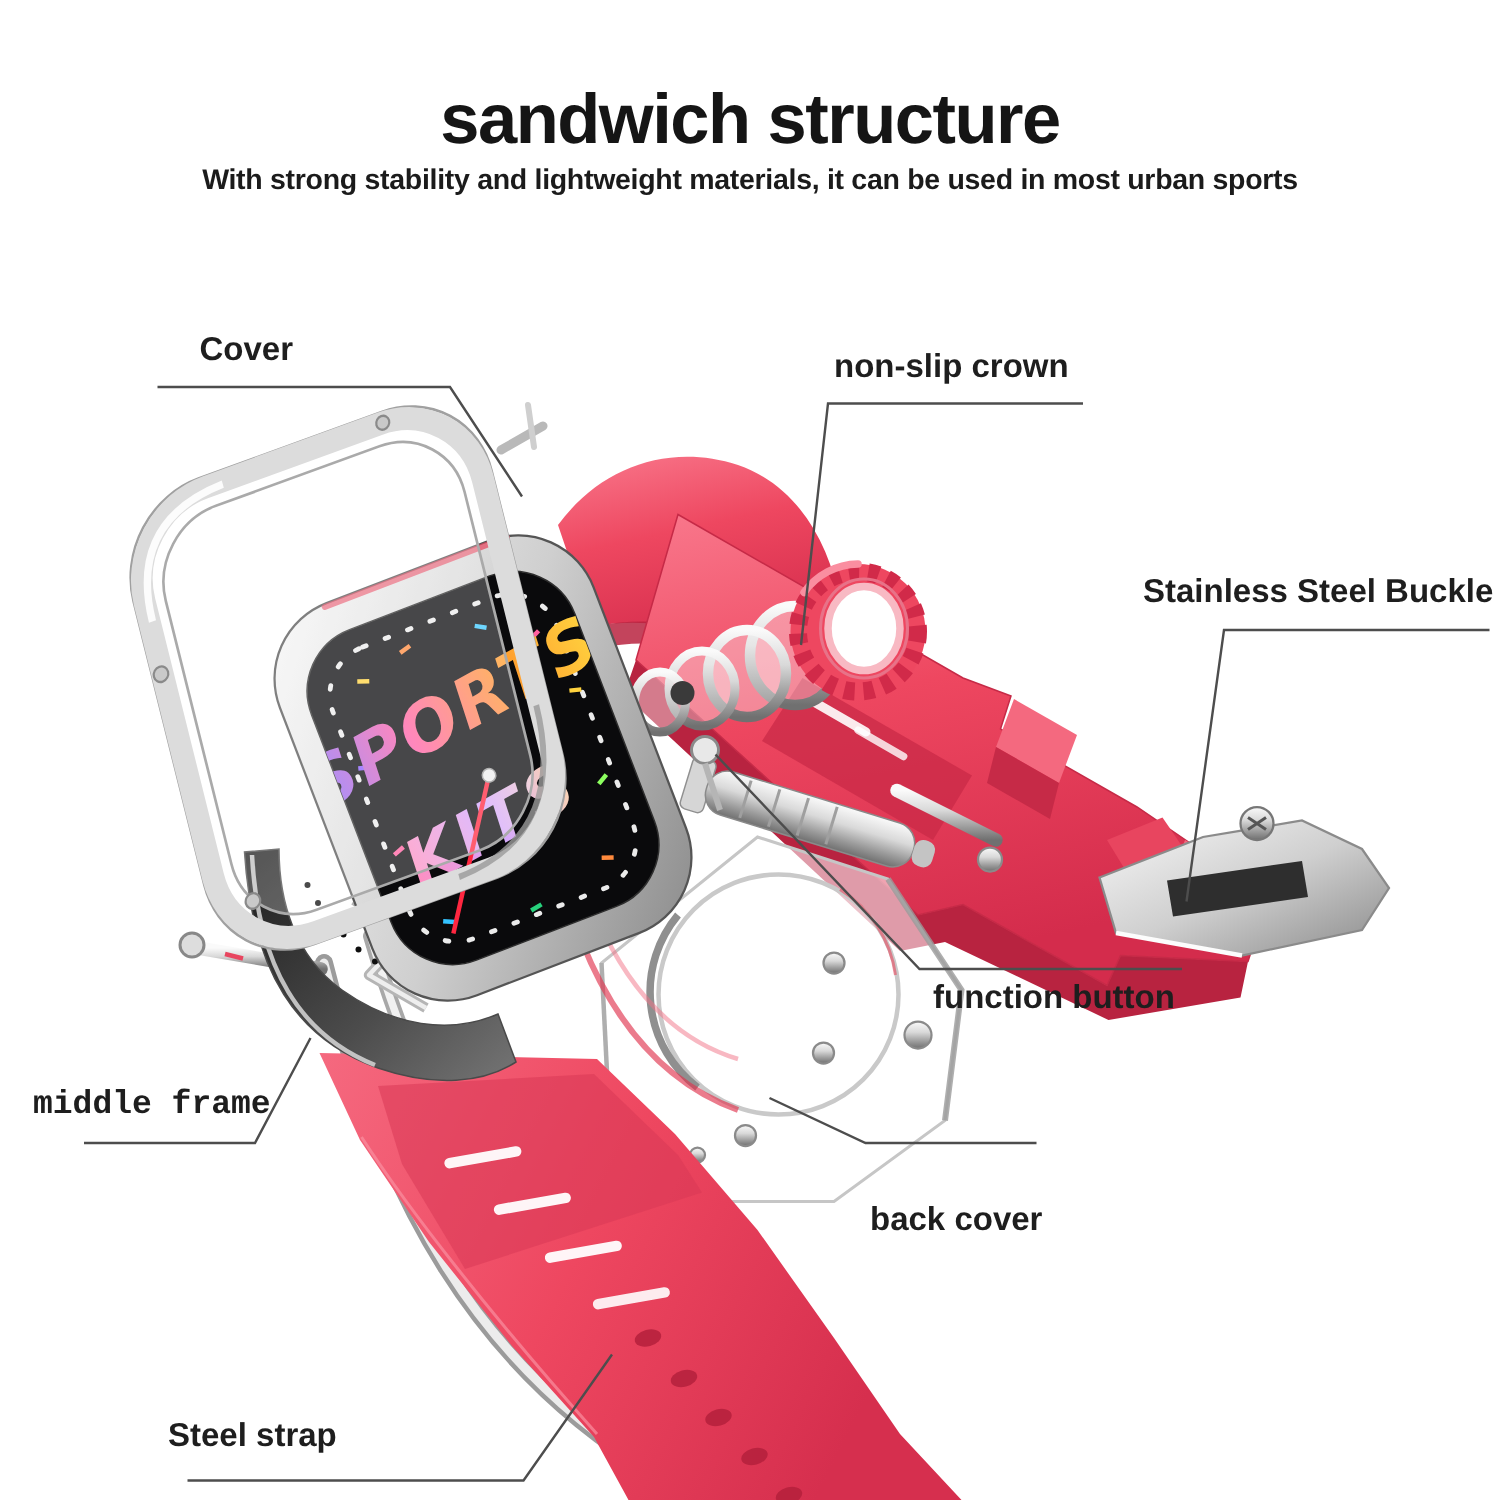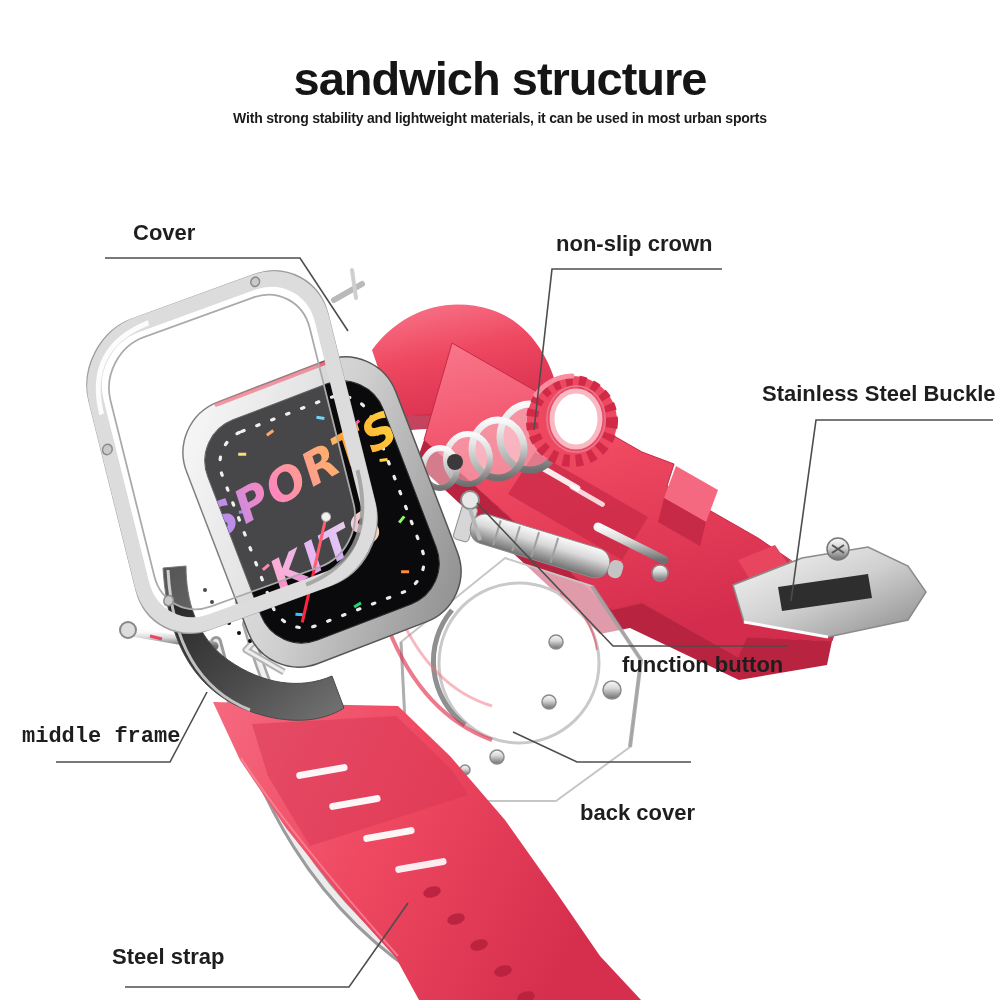--- a/index.html
+++ b/index.html
@@ -2,21 +2,21 @@
 <html style="--strap-red: #ee4760; --strap-red-dark: #c22745; --strap-red-light: #f9788c; --chrome-light: #f2f2f2; --chrome-dark: #8f8f8f; --screen-black: #0a0a0c; --label-text: #1e1e1e; --leader-line: #4d4d4d; --second-hand-red: #ff2740;"><head>
 <meta charset="utf-8">
 <style>
   html,body{margin:0;padding:0;background:#fff;}
   body{width:1000px;height:1000px;overflow:hidden;
        font-family:"Liberation Sans",sans-serif;}
   #stage{position:relative;width:1000px;height:1000px;background:#fff;}
   #art{position:absolute;left:0;top:0;}
   .hdr{position:absolute;left:0;width:1000px;text-align:center;color:#151515;}
   #title{top:30px;font-size:47px;font-weight:800;letter-spacing:-1px;margin-top:21px;}
-  #subtitle{top:110px;font-size:14px;font-weight:700;letter-spacing:-0.2px;color:#1b1b1b;}
+  #subtitle{top:110px;font-size:19px;font-weight:700;letter-spacing:-0.2px;color:#1b1b1b;}
   .lbl{position:absolute;font-size:22px;font-weight:700;color:#1e1e1e;white-space:nowrap;}
   #lbl-cover{left:105px;top:220px;margin-left:28px;}
   #lbl-crown{left:556px;top:231px;}
   #lbl-buckle{left:762px;top:381px;}
   #lbl-function{left:622px;top:652px;}
   #lbl-middle{left:22px;top:724px;font-family:Liberation Mono, monospace;}
   #lbl-back{left:580px;top:800px;}
   #lbl-viton{left:112px;top:944px;}
   .leader{fill:none;stroke:var(--leader-line,#4d4d4d);stroke-width:1.6px;}
 </style>

